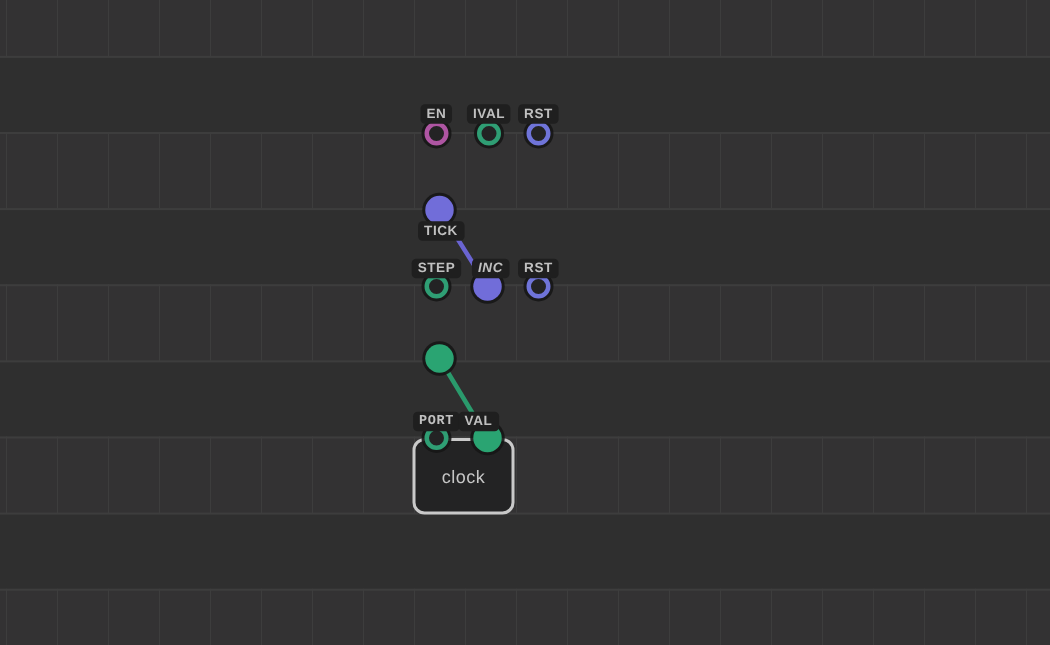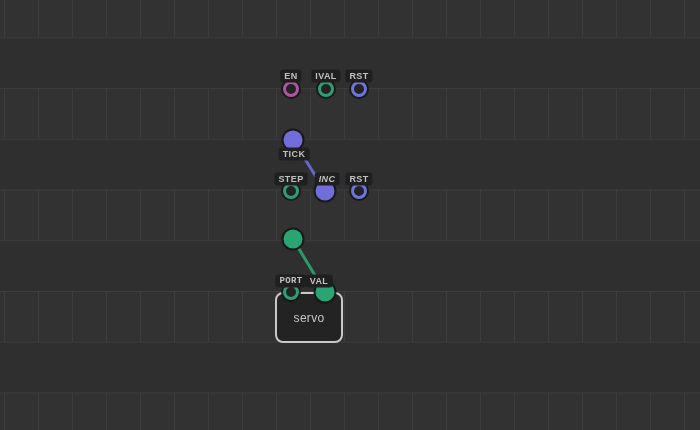--- a/index.html
+++ b/index.html
@@ -42,21 +42,21 @@
 <div class="canvas">
 
   <svg class="wires" width="700" height="430">
     <line x1="293" y1="140" x2="325" y2="191" stroke-width="3" stroke-linecap="round" stroke="#6a64d2"></line>
     <line x1="293" y1="239" x2="325" y2="292" stroke-width="3" stroke-linecap="round" stroke="#2a9a6c"></line>
   </svg>
 
 
 
   <div class="node" style="left:275px;top:292px;width:68px;height:51px;">
-    <span class="node-title">servo</span>
+    <span class="node-title">clock</span>
   </div>
 
   <div class="port ring" style="left: 291px; top: 89px; border-color: rgb(174, 85, 162);"></div>
   <div class="port ring" style="left: 326px; top: 89px; border-color: rgb(47, 158, 116);"></div>
   <div class="port ring" style="left: 359px; top: 89px; border-color: rgb(111, 116, 217);"></div>
   <div class="port filled" style="left: 293px; top: 140px; background-color: rgb(113, 109, 217);"></div>
 
   <div class="port ring" style="left: 291px; top: 191px; border-color: rgb(47, 158, 116);"></div>
   <div class="port filled" style="left: 325px; top: 191px; background-color: rgb(113, 109, 217);"></div>
   <div class="port ring" style="left: 359px; top: 191px; border-color: rgb(111, 116, 217);"></div>

